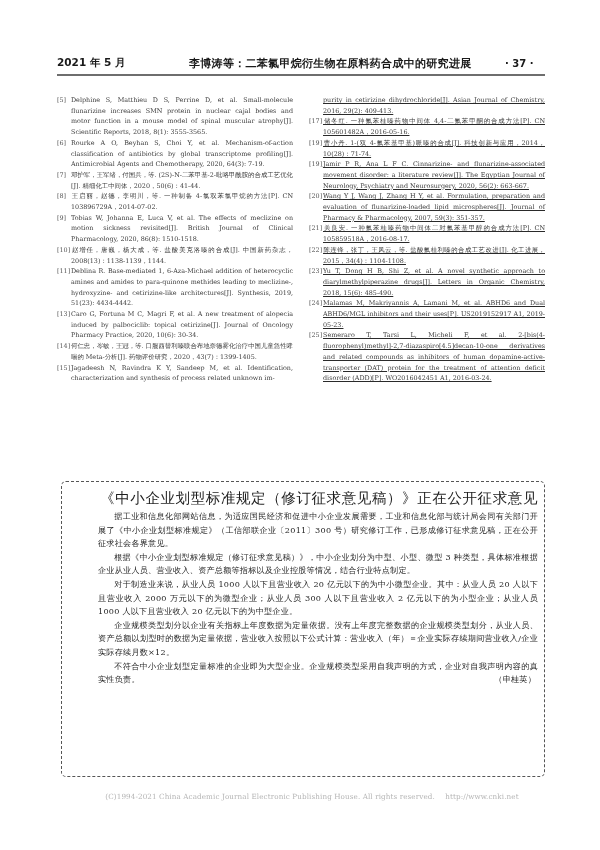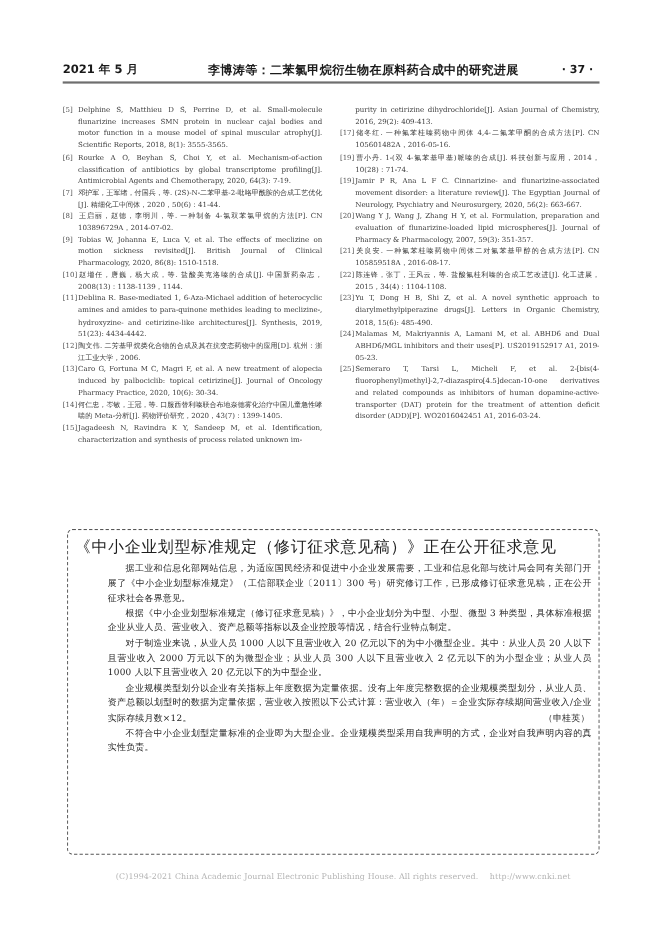--- a/index.html
+++ b/index.html
@@ -12,48 +12,48 @@
 
   
   .running-header {
     position: absolute; left: 57px; top: 56px; width: 488px; height: 14px;
     display: flex; align-items: center; justify-content: space-between;
     font-family: "DejaVu Sans", "Liberation Sans", sans-serif;
     font-weight: bold; color: #1a1a1a;
   }
   .running-header .date { font-size: 10.5px; width: 80px; }
   .running-header .title { font-size: 11px; letter-spacing: 0.3px; flex: 1; text-align: left; padding-left: 52px; }
-  .running-header .pageno { font-size: 10px; width: 40px; text-align: center; }
+  .running-header .pageno { font-size: 10px; width: 40px; text-align: left; }
   .header-rule {
     position: absolute; left: 57px; top: 74px; width: 488px; height: 2px;
     background: #6e6e6e;
   }
 
   
   .refs {
     position: absolute; left: 57px; top: 95px; width: 488px; height: 385px;
     display: flex; justify-content: space-between;
   }
   .ref-col { width: 236px; }
-  .ref-col.right { width: 236px; }
+  .ref-col.right { width: 236px; text-decoration: underline; }
   .ref {
     font-size: 6.4px; line-height: 10.7px; color: #3a3a3a;
     padding-left: 14px; text-indent: -14px; text-align: justify;
   }
   .ref .num { display: inline-block; width: 14px; text-indent: 0; color: #555; }
   .ref.cont { padding-left: 14px; text-indent: 0; }
 
   
   .notice {
     position: absolute; left: 61px; top: 481px; width: 484px; height: 296px;
     border: 1.3px dashed #555; border-radius: 5px;
     padding: 5px 6px 4px 6px;
   }
   .notice-title {
-    font-size: 14.5px; line-height: 22px; text-align: left; color: #1e1e1e;
+    font-size: 14.5px; line-height: 22px; text-align: right; color: #1e1e1e;
     letter-spacing: 0.6px; margin-bottom: 1px;
   }
   .notice p {
     font-size: 8.1px; line-height: 13.6px; color: #262626; text-align: justify;
     text-indent: 2em; letter-spacing: 0.25px; margin-left: 30px;
   }
   .notice .signoff {
     display: block; text-align: right; margin-top: -13.6px; padding-right: 2px;
   }
 
@@ -79,21 +79,20 @@
 
   <div class="refs">
     <div class="ref-col">
       <div class="ref"><span class="num">[5]</span><span>Delphine S, Matthieu D S, Perrine D, et al. Small-molecule flunarizine increases SMN protein in nuclear cajal bodies and motor function in a mouse model of spinal muscular atrophy[J]. Scientific Reports, 2018, 8(1): 3555-3565.</span></div>
       <div class="ref"><span class="num">[6]</span><span>Rourke A O, Beyhan S, Choi Y, et al. Mechanism-of-action classification of antibiotics by global transcriptome profiling[J]. Antimicrobial Agents and Chemotherapy, 2020, 64(3): 7-19.</span></div>
       <div class="ref"><span class="num">[7]</span><span>邓护军，王军绪，付国兵，等. (2S)-N-二苯甲基-2-吡咯甲酰胺的合成工艺优化[J]. 精细化工中间体，2020，50(6)：41-44.</span></div>
       <div class="ref"><span class="num">[8]</span><span>王启丽，赵德，李明川，等. 一种制备 4-氯双苯氯甲烷的方法[P]. CN 103896729A，2014-07-02.</span></div>
       <div class="ref"><span class="num">[9]</span><span>Tobias W, Johanna E, Luca V, et al. The effects of meclizine on motion sickness revisited[J]. British Journal of Clinical Pharmacology, 2020, 86(8): 1510-1518.</span></div>
       <div class="ref"><span class="num">[10]</span><span>赵增任，唐巍，杨大成，等. 盐酸美克洛嗪的合成[J]. 中国新药杂志，2008(13)：1138-1139，1144.</span></div>
       <div class="ref"><span class="num">[11]</span><span>Deblina R. Base-mediated 1, 6-Aza-Michael addition of heterocyclic amines and amides to para-quinone methides leading to meclizine-, hydroxyzine- and cetirizine-like architectures[J]. Synthesis, 2019, 51(23): 4434-4442.</span></div>
-      <div class="ref"><span class="num">[12]</span><span>陶文伟. 二芳基甲烷类化合物的合成及其在抗变态药物中的应用[D]. 杭州：浙江工业大学，2006.</span></div>
       <div class="ref"><span class="num">[13]</span><span>Caro G, Fortuna M C, Magri F, et al. A new treatment of alopecia induced by palbociclib: topical cetirizine[J]. Journal of Oncology Pharmacy Practice, 2020, 10(6): 30-34.</span></div>
       <div class="ref"><span class="num">[14]</span><span>何仁忠，岑敏，王冠，等. 口服西替利嗪联合布地奈德雾化治疗中国儿童急性哮喘的 Meta-分析[J]. 药物评价研究，2020，43(7)：1399-1405.</span></div>
       <div class="ref"><span class="num">[15]</span><span>Jagadeesh N, Ravindra K Y, Sandeep M, et al. Identification, characterization and synthesis of process related unknown im-</span></div>
     </div>
     <div class="ref-col right">
       <div class="ref cont">purity in cetirizine dihydrochloride[J]. Asian Journal of Chemistry, 2016, 29(2): 409-413.</div>
       <div class="ref"><span class="num">[17]</span><span>储冬红. 一种氟苯桂嗪药物中间体 4,4-二氟苯甲酮的合成方法[P]. CN 105601482A，2016-05-16.</span></div>
       <div class="ref"><span class="num">[19]</span><span>曹小丹. 1-(双 4-氟苯基甲基)哌嗪的合成[J]. 科技创新与应用，2014，10(28)：71-74.</span></div>
       <div class="ref"><span class="num">[19]</span><span>Jamir P R, Ana L F C. Cinnarizine- and flunarizine-associated movement disorder: a literature review[J]. The Egyptian Journal of Neurology, Psychiatry and Neurosurgery, 2020, 56(2): 663-667.</span></div>
       <div class="ref"><span class="num">[20]</span><span>Wang Y J, Wang J, Zhang H Y, et al. Formulation, preparation and evaluation of flunarizine-loaded lipid microspheres[J]. Journal of Pharmacy &amp; Pharmacology, 2007, 59(3): 351-357.</span></div>
@@ -104,24 +103,24 @@
       <div class="ref"><span class="num">[25]</span><span>Semeraro T, Tarsi L, Micheli F, et al. 2-[bis(4-fluorophenyl)methyl]-2,7-diazaspiro[4.5]decan-10-one derivatives and related compounds as inhibitors of human dopamine-active-transporter (DAT) protein for the treatment of attention deficit disorder (ADD)[P]. WO2016042451 A1, 2016-03-24.</span></div>
     </div>
   </div>
 
   <div class="notice">
     <div class="notice-title">《中小企业划型标准规定（修订征求意见稿）》正在公开征求意见</div>
     <p>据工业和信息化部网站信息，为适应国民经济和促进中小企业发展需要，工业和信息化部与统计局会同有关部门开展了《中小企业划型标准规定》（工信部联企业〔2011〕300 号）研究修订工作，已形成修订征求意见稿，正在公开征求社会各界意见。</p>
     <p>根据《中小企业划型标准规定（修订征求意见稿）》，中小企业划分为中型、小型、微型 3 种类型，具体标准根据企业从业人员、营业收入、资产总额等指标以及企业控股等情况，结合行业特点制定。</p>
     <p>对于制造业来说，从业人员 1000 人以下且营业收入 20 亿元以下的为中小微型企业。其中：从业人员 20 人以下且营业收入 2000 万元以下的为微型企业；从业人员 300 人以下且营业收入 2 亿元以下的为小型企业；从业人员 1000 人以下且营业收入 20 亿元以下的为中型企业。</p>
     <p>企业规模类型划分以企业有关指标上年度数据为定量依据。没有上年度完整数据的企业规模类型划分，从业人员、资产总额以划型时的数据为定量依据，营业收入按照以下公式计算：营业收入（年）＝企业实际存续期间营业收入/企业实际存续月数×12。</p>
+    <p>不符合中小企业划型定量标准的企业即为大型企业。企业规模类型采用自我声明的方式，企业对自我声明内容的真实性负责。</p>
     <p>
         <span class="signoff">（申桂英）</span>
       </p>
-    <p>不符合中小企业划型定量标准的企业即为大型企业。企业规模类型采用自我声明的方式，企业对自我声明内容的真实性负责。</p>
   </div>
 
   <div class="footer">
     <span>(C)1994-2021 China Academic Journal Electronic Publishing House. All rights reserved.</span>
     <span class="url">http://www.cnki.net</span>
   </div>
 
 </div>
 
 </body></html>

